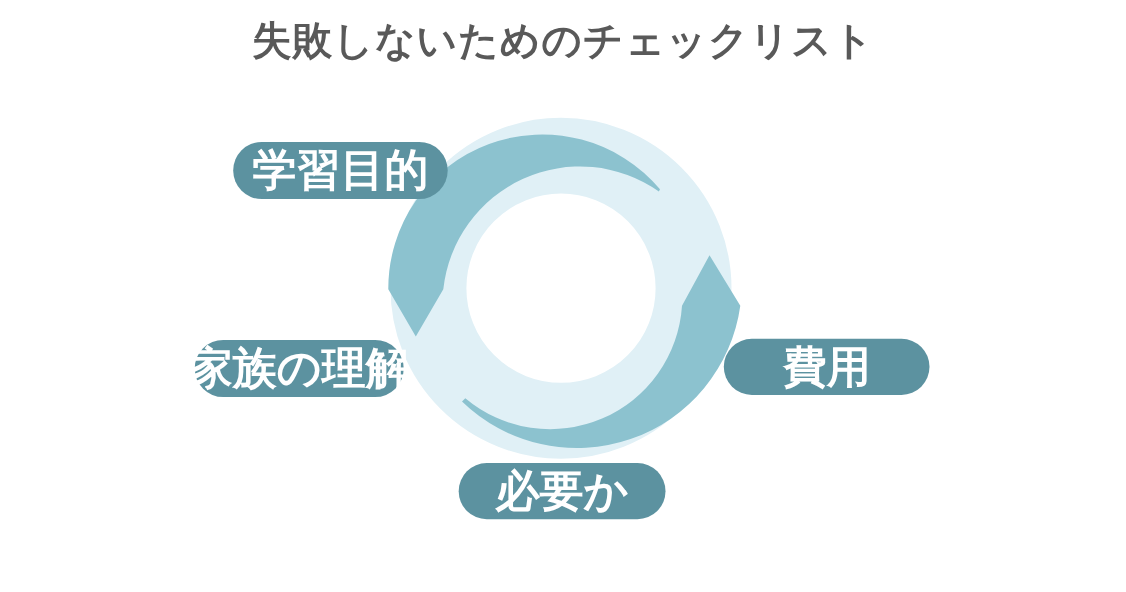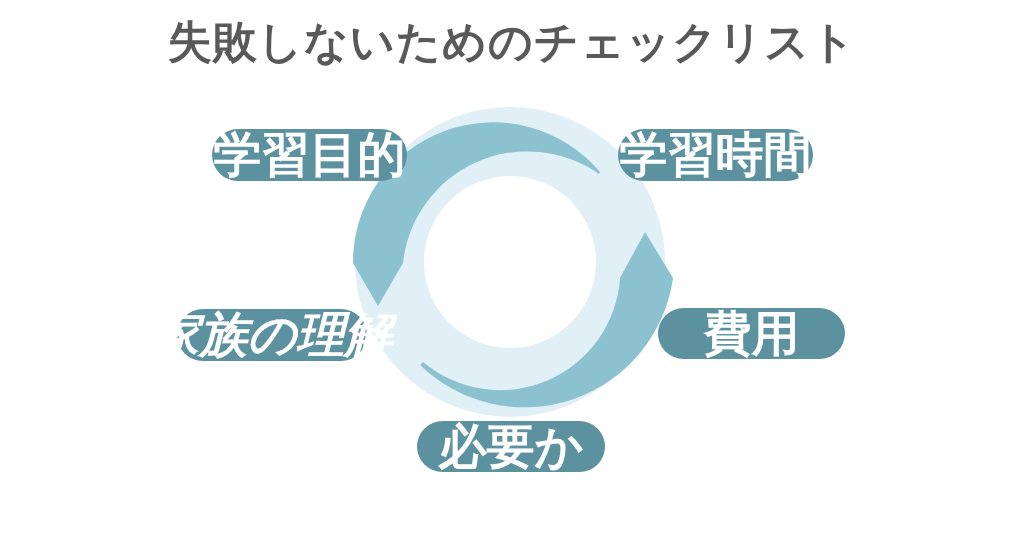--- a/index.html
+++ b/index.html
@@ -19,68 +19,67 @@
     background:var(--bg);
     overflow:hidden;
     font-family:"Liberation Sans","DejaVu Sans",sans-serif;
   }
   .title{
     position:absolute;
     top:13px;
     left:0;
     width:100%;
     text-align:center;
-    font-size:44px;
+    font-size:36px;
     font-weight:900;
     letter-spacing:1px;
     color:var(--title);
     white-space:nowrap;
   }
   .cycle-svg{
     position:absolute;
     top:0;
     left:0;
     width:1024px;
     height:538px;
   }
   .pill{
     position:absolute;
     display:flex;
     align-items:center;
     justify-content:center;
     background:var(--pill-bg);
     color:var(--pill-text);
     border-radius:28px;
-    font-size:48px;
+    font-size:40px;
     font-weight:800;
     white-space:nowrap;
     line-height:1;
     z-index:2;
   }
   .pill-top-left { left:212px; top:129px; width:195px; height:52px; }
   .pill-top-right{ left:618px; top:129px; width:195px; height:52px; }
-  .pill-left     { left:177px; top:309px; width:190px; height:52px;font-style:italic; }
+  .pill-left     { left:177px; top:309px; width:190px; height:52px; }
   .pill-right    { left:658px; top:308px; width:187px; height:51px; }
   .pill-bottom   { left:417px; top:421px; width:188px; height:51px; }
 </style>
 </head>
 <body>
 
 <div class="stage">
 
   <h1 class="title">失敗しないためのチェックリスト</h1>
 
   <svg class="cycle-svg" viewBox="0 0 1024 538" xmlns="http://www.w3.org/2000/svg" aria-hidden="true">
 
     <circle cx="510" cy="262" r="120.5" fill="none" stroke="#e0f0f6" stroke-width="69"></circle>
 
     <path d="M 600 172 A 140 140 0 0 0 353 263 L 378 306 L 403 263 A 125 125 0 0 1 599 174 Z" fill="#8cc2cf"></path>
 
     <path d="M 420 365 A 150 150 0 0 0 673 278 L 645 232 L 620 278 A 120 120 0 0 1 423 362 Z" fill="#8cc2cf"></path>
   </svg>
 
   <div class="pill pill-top-left">学習目的</div>
-  <div class="pill pill-top-right">学習時間</div>
   <div class="pill pill-bottom">必要か</div>
   <div class="pill pill-right">費用</div>
   <div class="pill pill-left">家族の理解</div>
 
 </div>
 
 </body></html>

